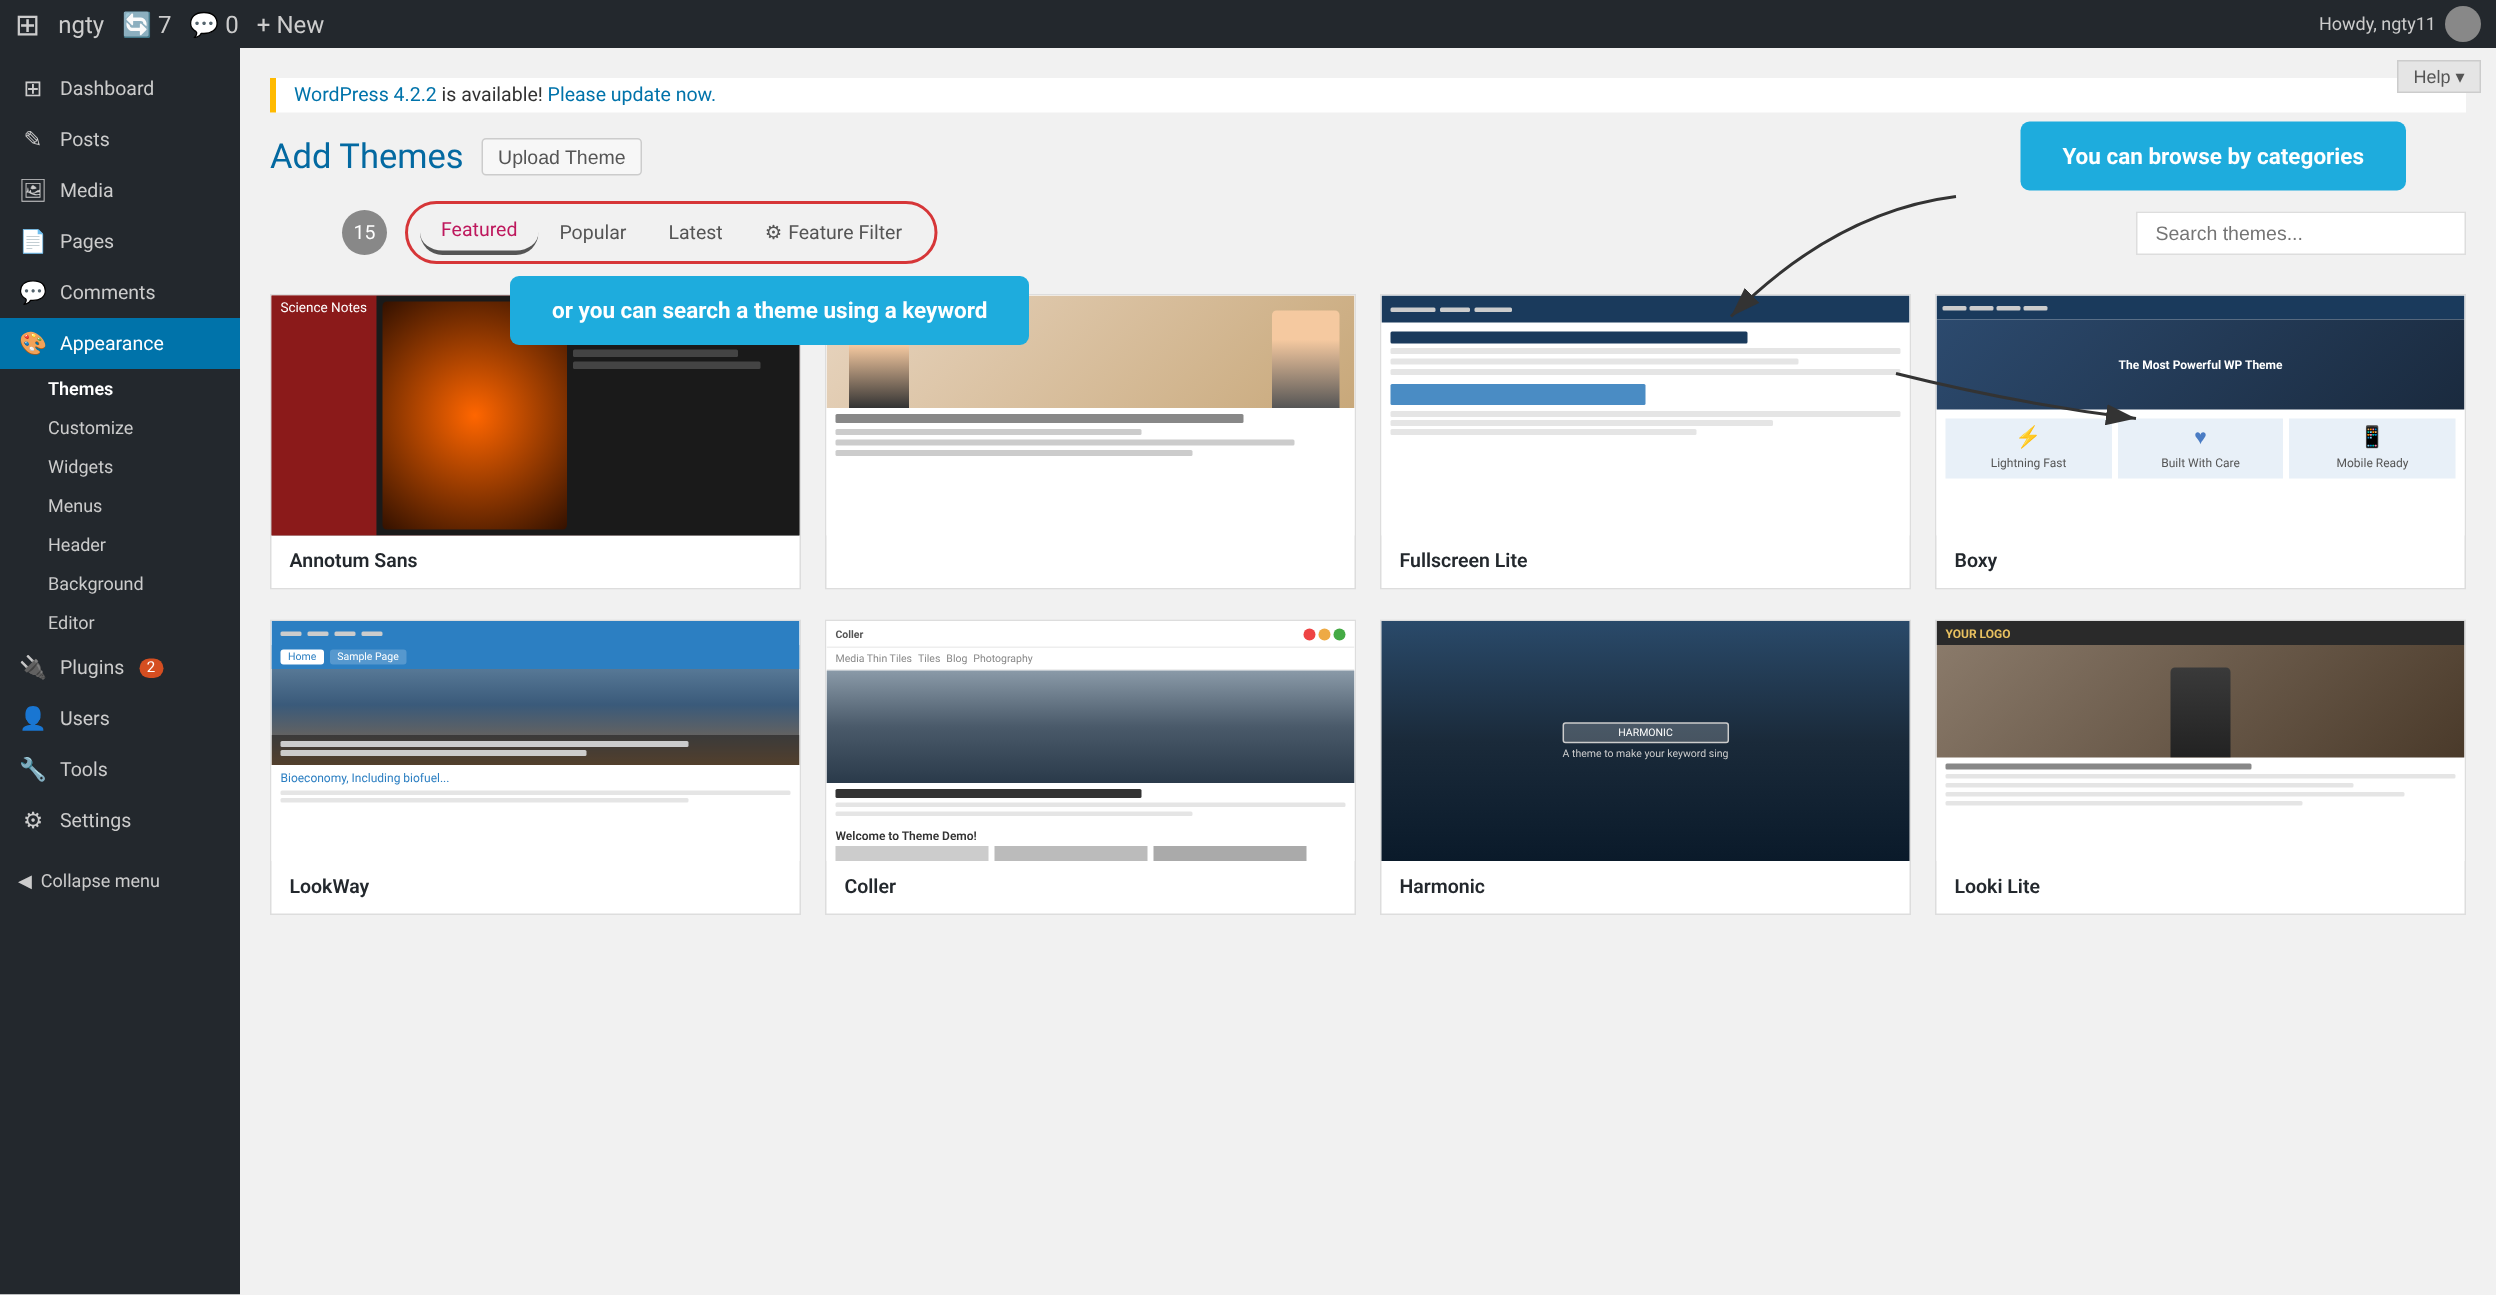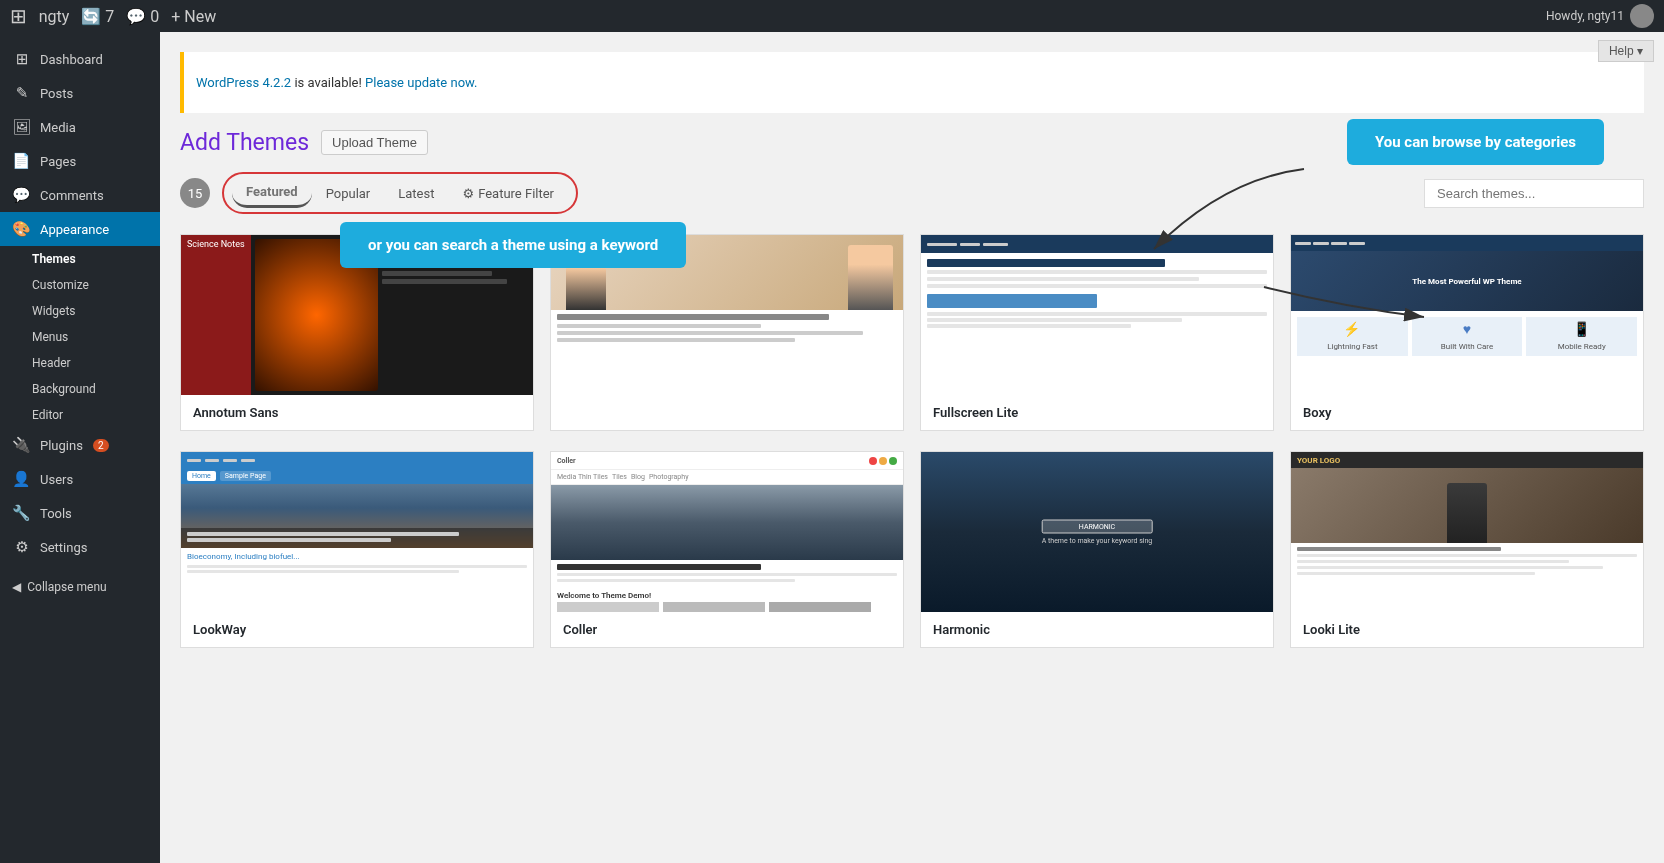--- a/index.html
+++ b/index.html
@@ -58,29 +58,29 @@
       flex: 1;
       padding: 20px 20px 20px 20px;
       background: #f1f1f1;
       overflow: auto;
     }
 
     
     .update-notice {
       background: #fff;
       border-left: 4px solid #ffba00;
-      padding: 23px 12px;
+      padding: 4px 12px;
       margin-bottom: 16px;
       font-size: 13px;
     }
     .update-notice a { color: #0073aa; text-decoration: none; }
 
     
     .page-header { display: flex; align-items: center; gap: 12px; margin-bottom: 16px; }
-    .page-title { font-size: 23px; font-weight: 400; color: #6d28d9; }
+    .page-title { font-size: 23px; font-weight: 400; color: #0369a1; }
     .upload-theme-btn {
       background: #f7f7f7;
       border: 1px solid #ccc;
       color: #555;
       padding: 4px 10px;
       cursor: pointer;
       font-size: 13px;
       border-radius: 3px;
     }
 
@@ -92,31 +92,32 @@
       gap: 0;
     }
     .theme-count {
       background: #888;
       color: #fff;
       border-radius: 50%;
       width: 30px; height: 30px;
       display: flex; align-items: center; justify-content: center;
       font-size: 13px;
       margin-right: 12px;
+      margin-left: 48px;
     }
     .filter-tabs { display: flex; align-items: center; gap: 0; border: 2px solid #d63638; border-radius: 24px; padding: 4px 8px; }
     .filter-tab {
       padding: 6px 14px;
       color: #555;
       cursor: pointer;
       font-size: 13px;
       border-radius: 20px;
       display: flex; align-items: center; gap: 4px;
     }
-    .filter-tab.active { color: #737373; font-weight: 700; border-bottom: 3px solid #555; }
+    .filter-tab.active { color: #be185d; font-weight: 400; border-bottom: 3px solid #555; }
     .search-themes {
       margin-left: auto;
       border: 1px solid #ddd;
       padding: 6px 12px;
       width: 220px;
       font-size: 13px;
       color: #aaa;
       background: #fff;
     }
 

